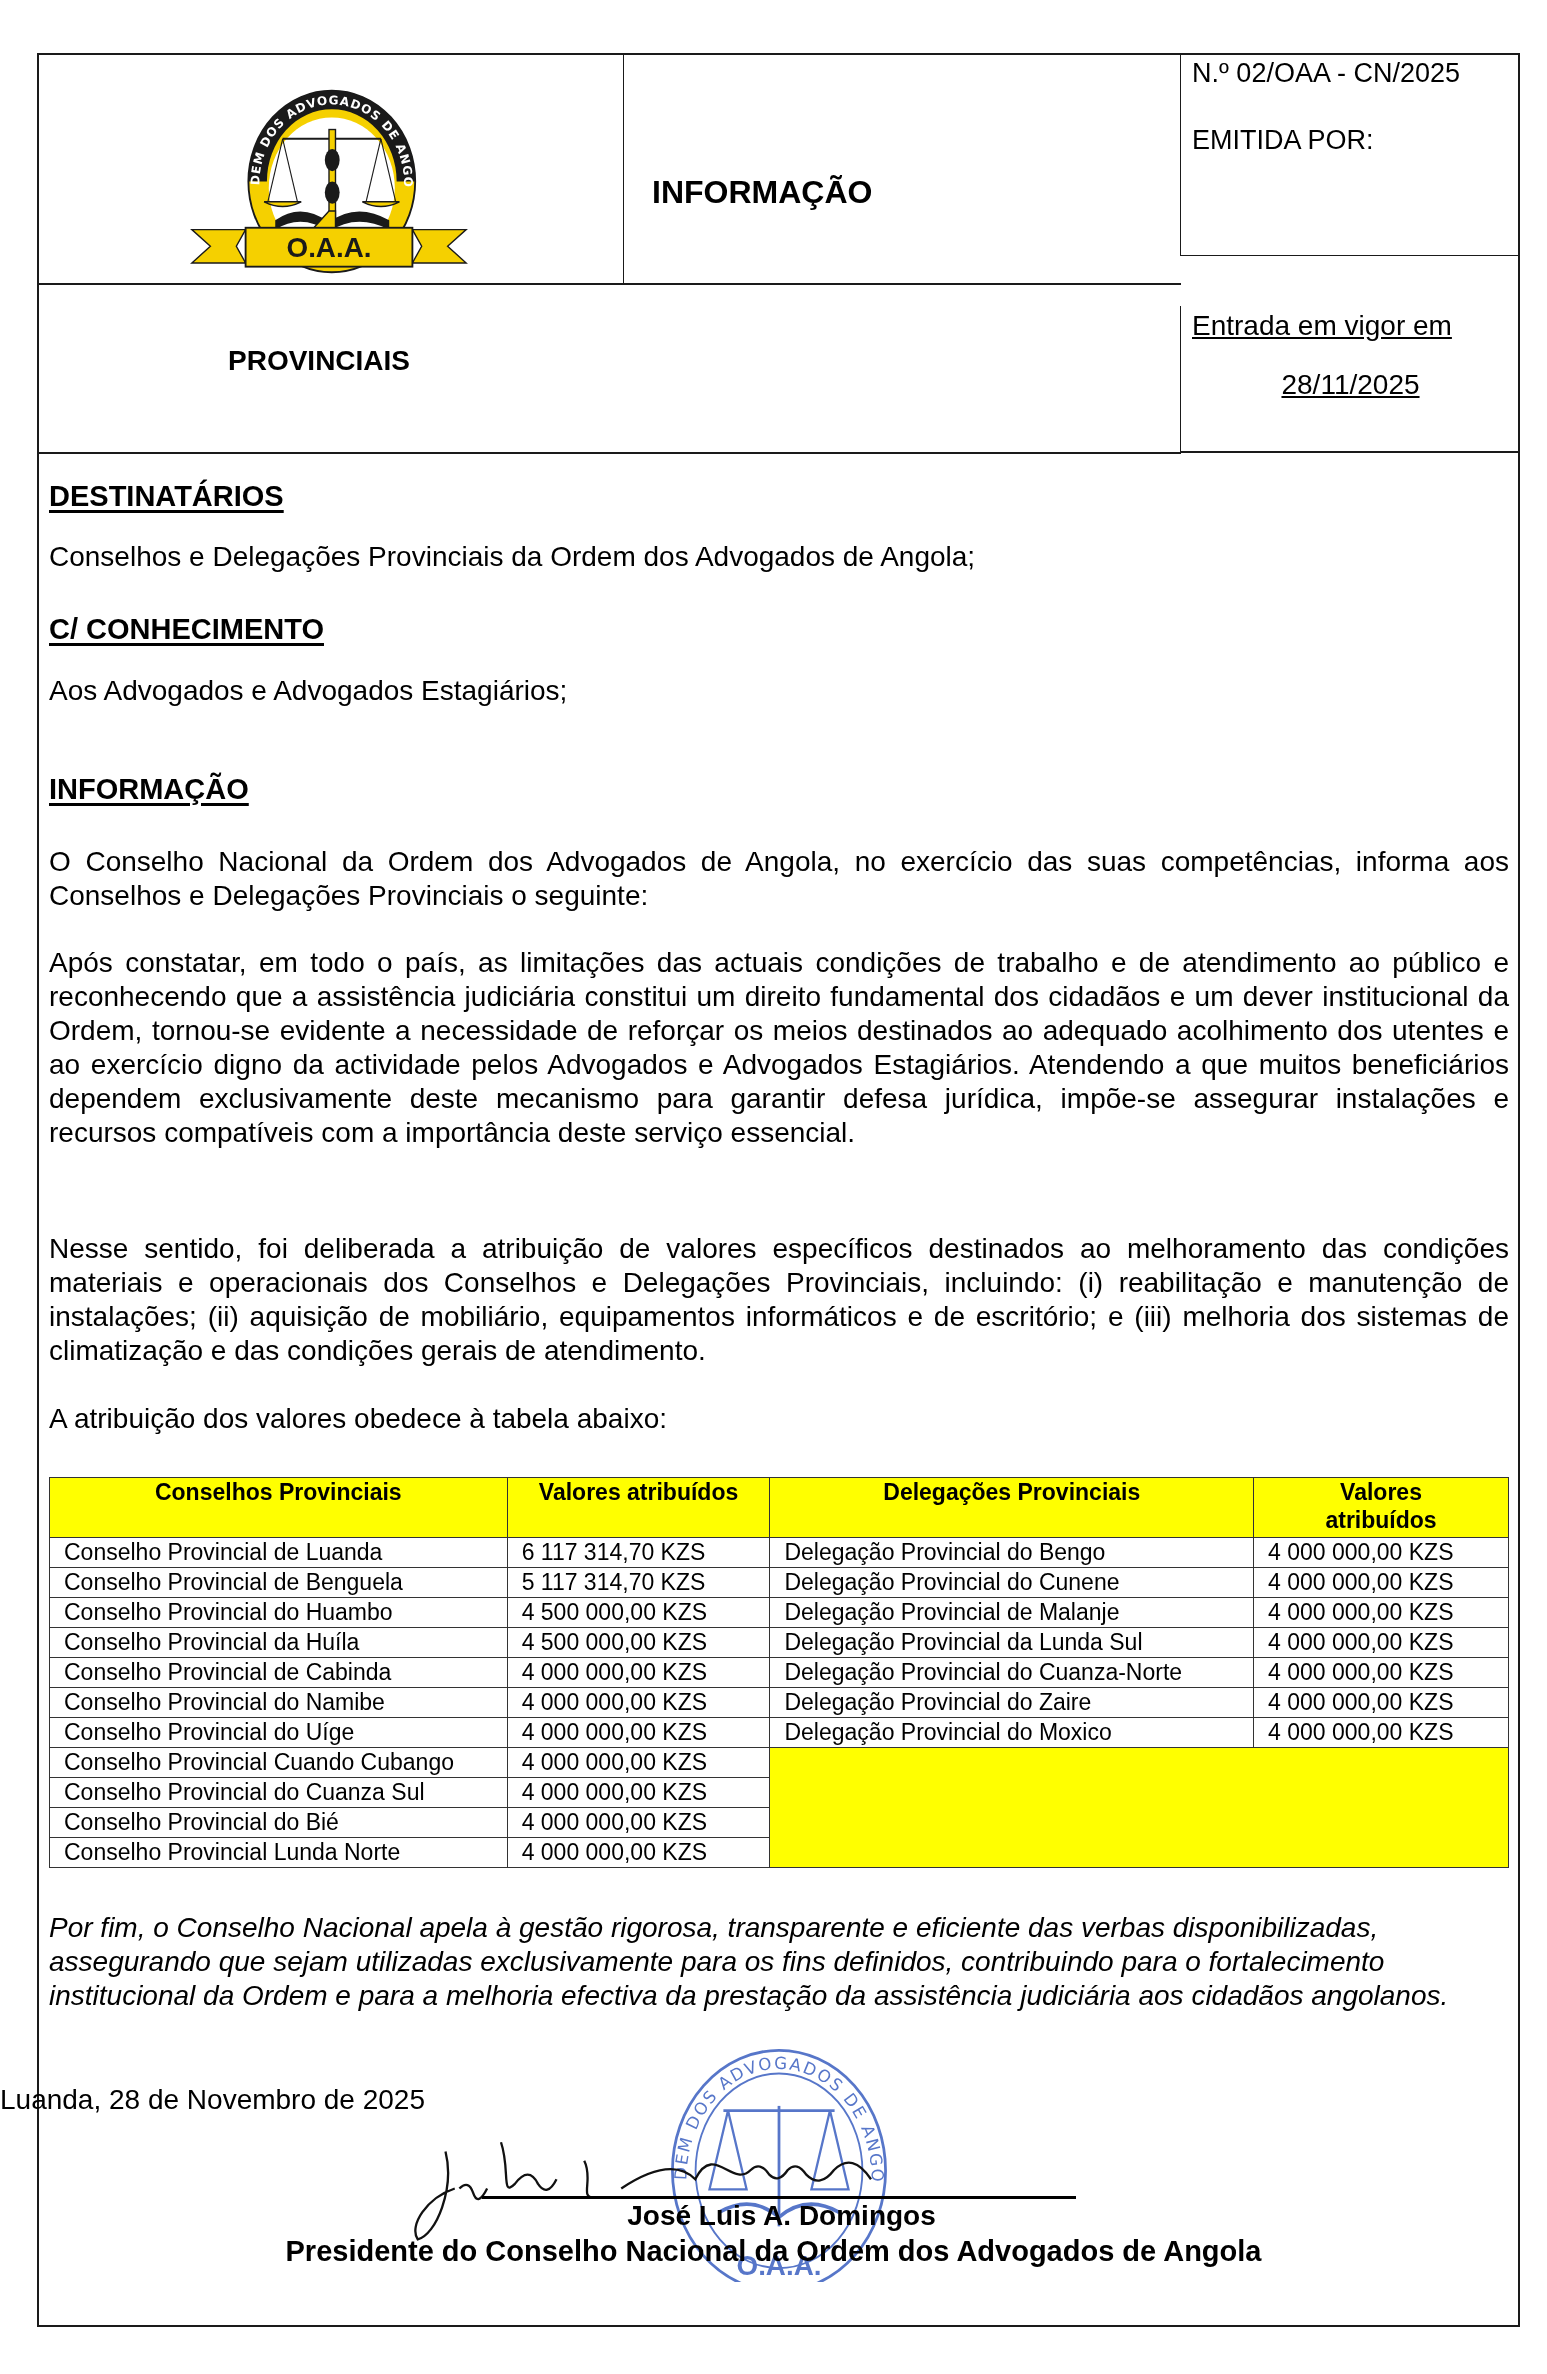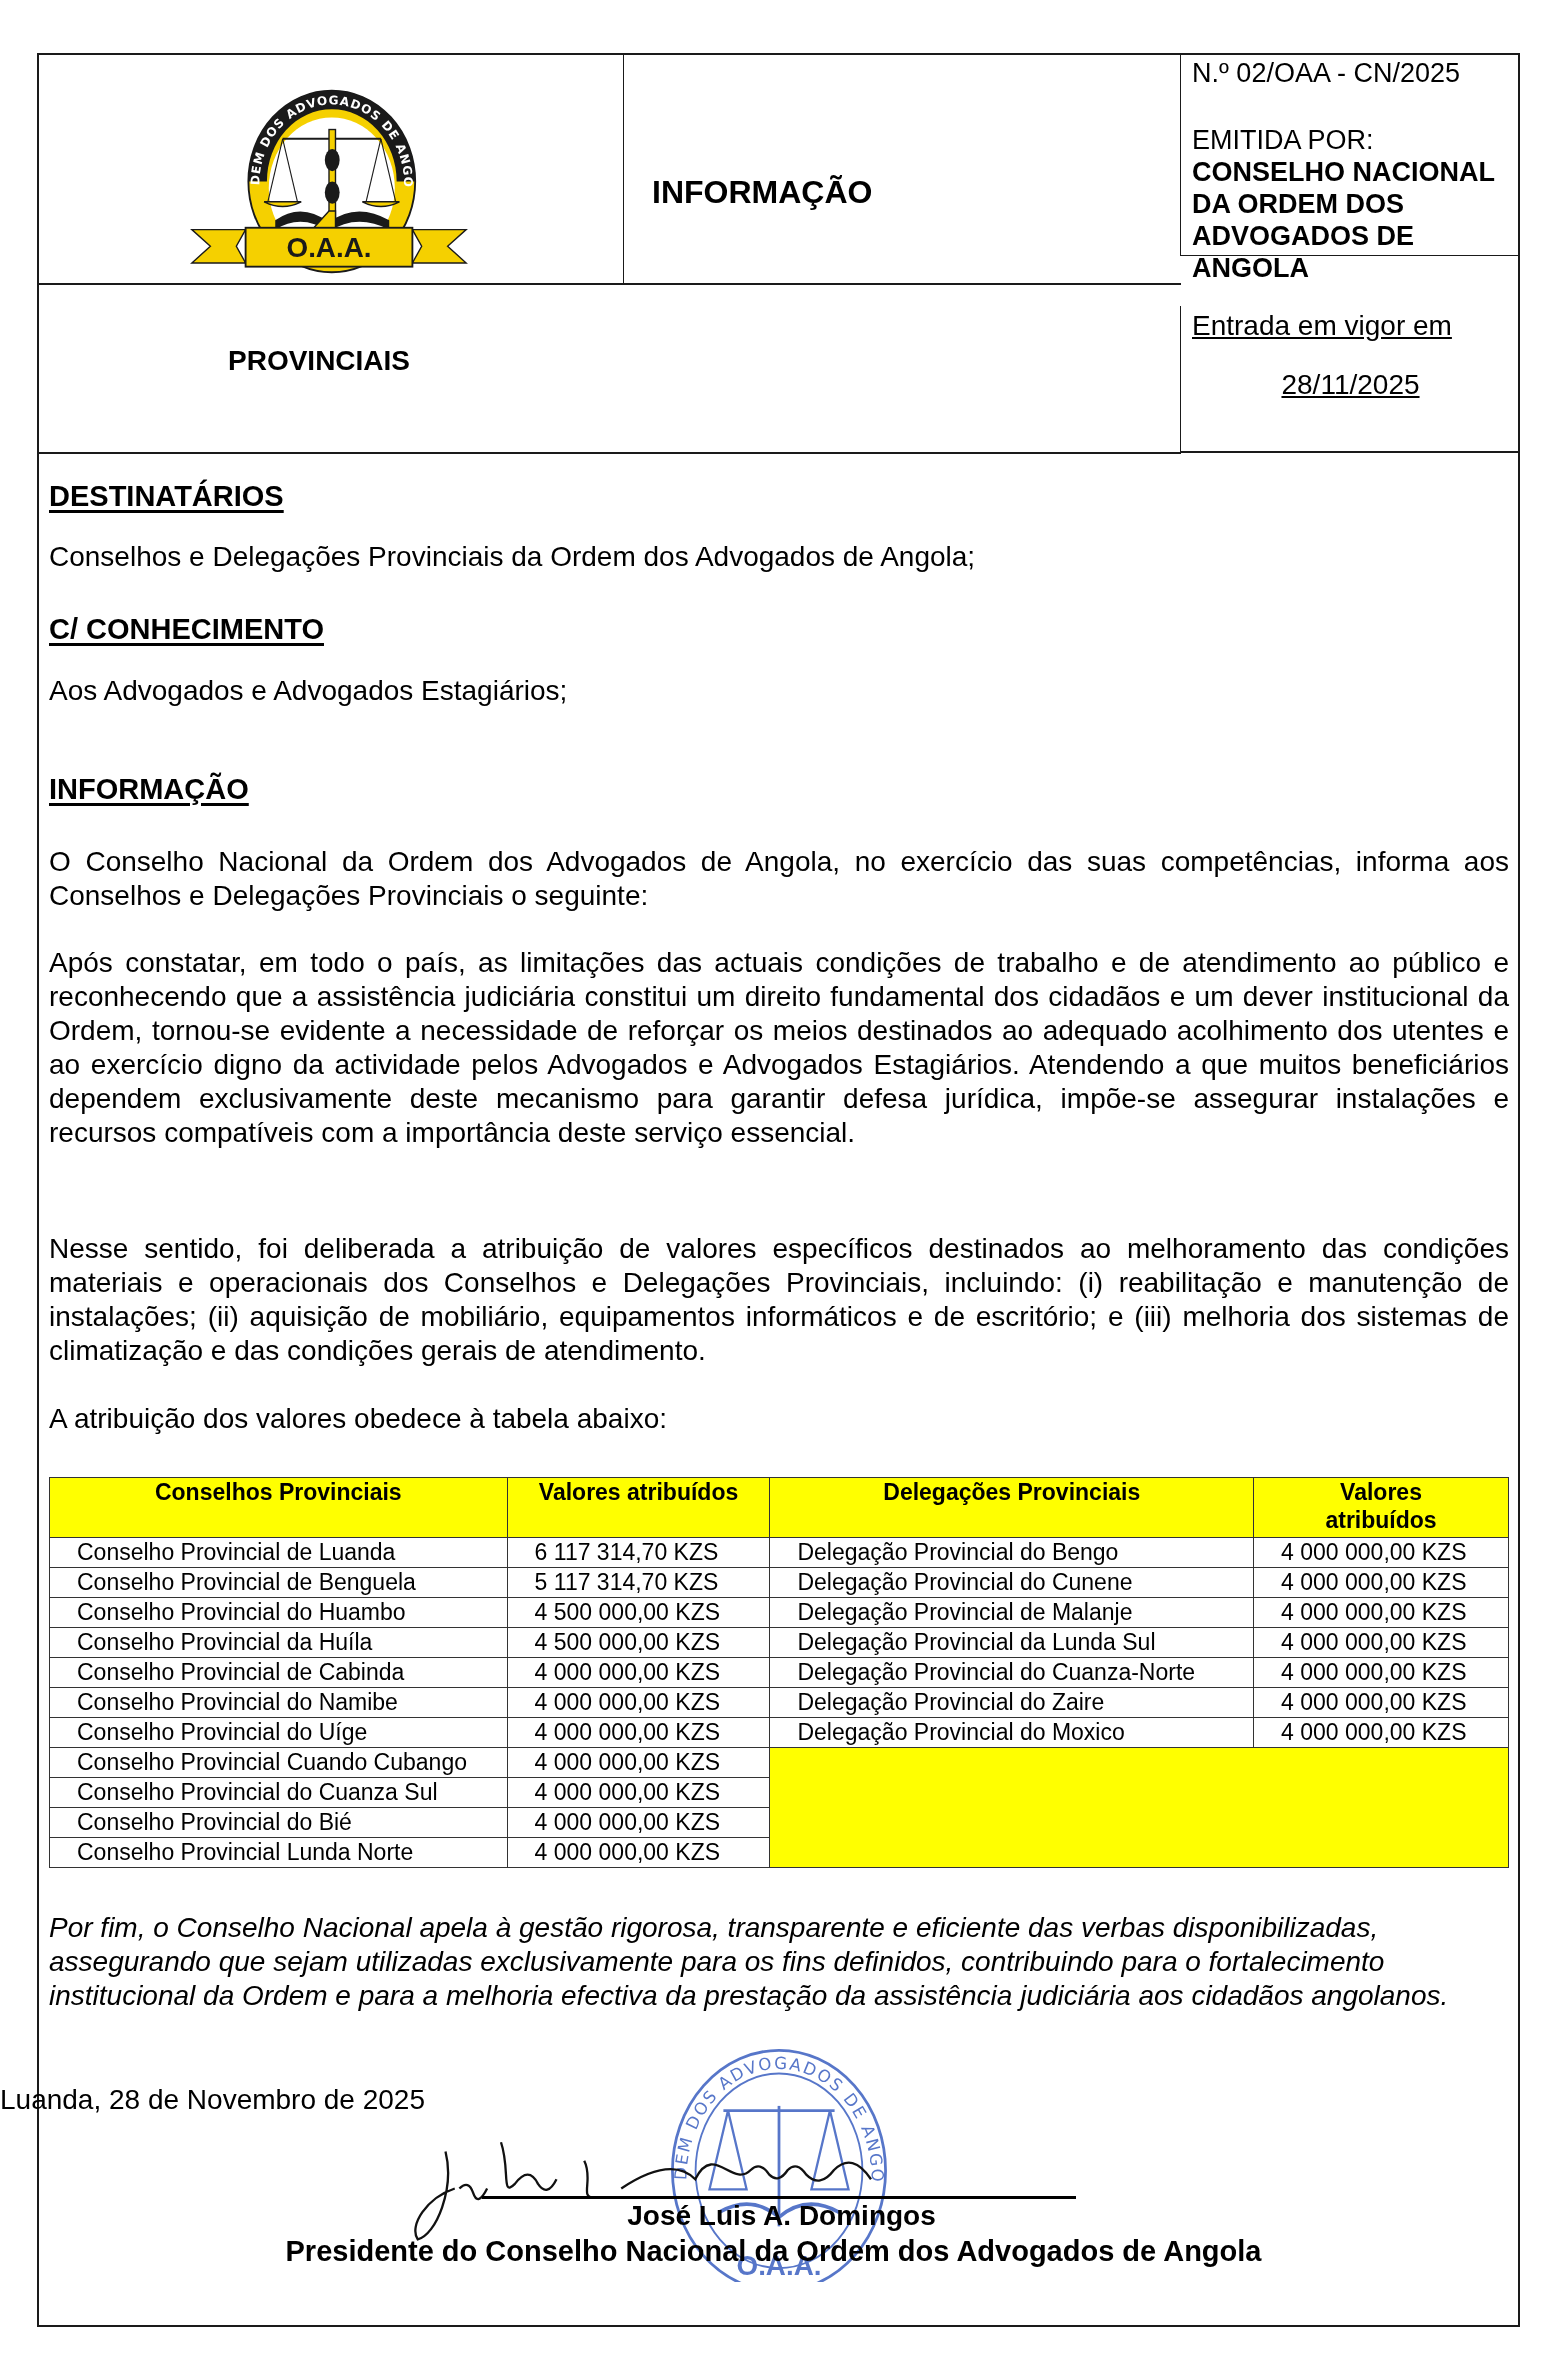--- a/index.html
+++ b/index.html
@@ -27,21 +27,21 @@
   .effective-label { font-size: 28px; margin-top: 1.9px; line-height: 35px; }
   .effective-date { font-size: 28px; text-align: center; margin-top: 26px; padding-right: 11px; }
 
   
   .content { position: absolute; left: 49px; width: 1460px; font-size: 28px; line-height: 34px; }
   .h-underline { font-weight: bold; text-decoration: underline; text-decoration-thickness: 2.8px; text-underline-offset: 3.7px; font-size: 29px; }
   .justify { text-align: justify; text-align-last: left; }
 
   
   table.alloc { position: absolute; left: 49px; top: 1477px; width: 1460px; border-collapse: collapse; font-size: 23px; }
-  table.alloc th, table.alloc td { border: 1.9px solid #333; padding: 0 27px; height: 29px; line-height: 29px; }
+  table.alloc th, table.alloc td { border: 1.9px solid #333; padding: 0 14px; height: 29px; line-height: 29px; }
   table.alloc th { background: #ffff00; font-weight: bold; text-align: center; vertical-align: top; height: 59px; line-height: 28px; padding-top: 0; }
   table.alloc td.val { text-align: left; }
   table.alloc td.filler { background: #ffff00; }
   col.c1 { width: 458px; } col.c2 { width: 263px; } col.c3 { width: 484px; } col.c4 { width: 255px; }
 
   .closing { position: absolute; left: 49px; top: 1911px; width: 1460px; font-size: 28px; line-height: 34px; font-style: italic; }
 
   .place-date { position: absolute; left: 0; width: 1547px; top: 2084px; text-align: left; font-size: 28px; }
   .stamp { position: absolute; left: 640px; top: 2041px; width: 278px; height: 241px; opacity: 0.85; }
   .signature { position: absolute; left: 352px; top: 2133px; width: 668px; height: 111px; }
@@ -84,26 +84,20 @@
   </svg>
 </div>
 
 <div class="hdr-title-cell">
   <div class="doc-type">INFORMAÇÃO</div>
 </div>
 
 <div class="hdr-right-top">
   <div class="ref-number">N.º 02/OAA - CN/2025</div>
   <div class="issued-label">EMITIDA POR:</div>
-  <div class="issuer">
-    <div>CONSELHO NACIONAL</div>
-    <div>DA ORDEM DOS</div>
-    <div>ADVOGADOS DE</div>
-    <div>ANGOLA</div>
-  </div>
 </div>
 
 <div class="hdr-subject">
   <div class="subject-cont">PROVINCIAIS</div>
 </div>
 
 <div class="hdr-right-bottom">
   <div class="effective-label">Entrada em vigor em</div>
   <div class="effective-date">28/11/2025</div>
 </div>

